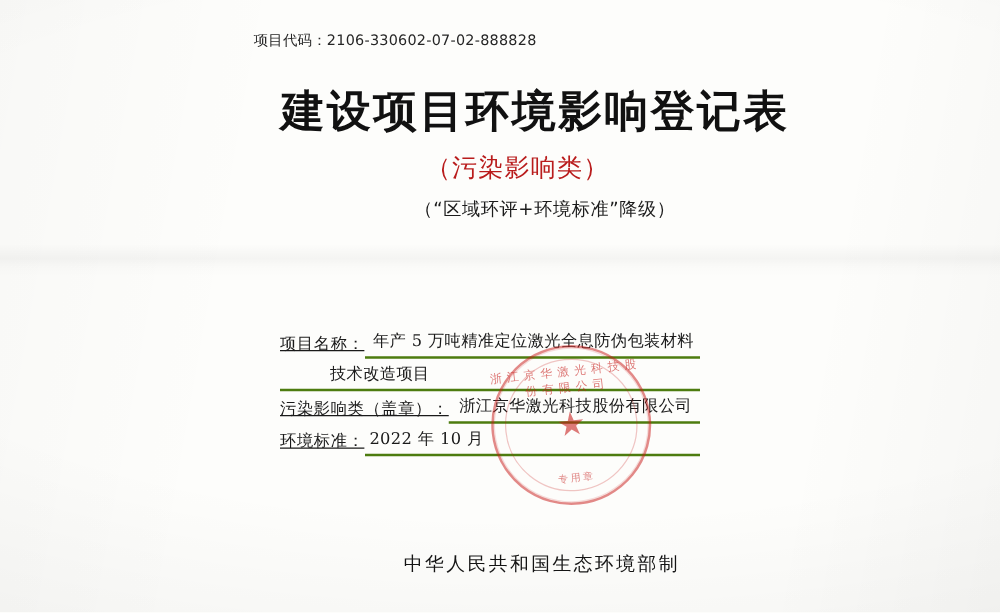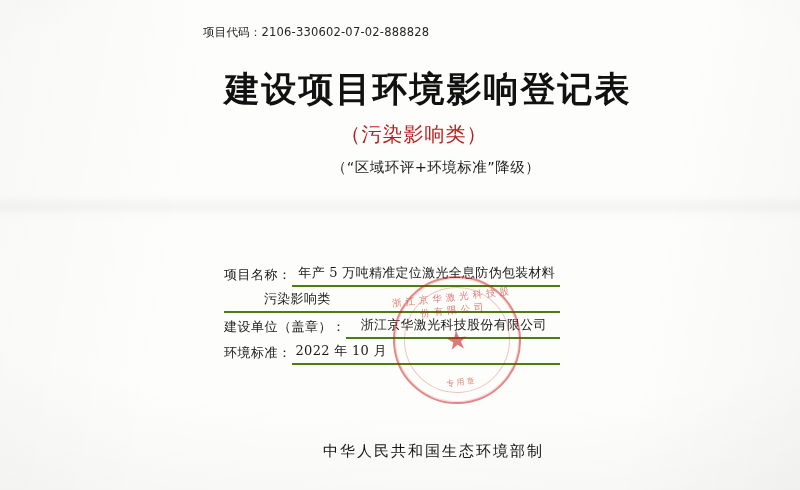--- a/index.html
+++ b/index.html
@@ -101,20 +101,21 @@
     position: relative;
     display: flex;
     align-items: flex-end;
     height: 26px;
     white-space: nowrap;
   }
   .form-label {
     font-size: 13px;
     letter-spacing: 0.5px;
     padding-bottom: 3px;
+    text-decoration: underline;
   }
   .form-value {
     flex: 1 1 auto;
     border-bottom: 2px solid #4d7c0f;
     padding: 0 2px 3px 4px;
     font-size: 13px;
     letter-spacing: 0.3px;
     text-align: center;
   }
   .form-value.handwrite {
@@ -205,25 +206,25 @@
   <div id="subtitle-2">（“区域环评+环境标准”降级）</div>
 
   <div id="form-block">
 
     <div class="form-row">
       <span class="form-label">项目名称：</span>
       <span class="form-value handwrite">年产 5 万吨精准定位激光全息防伪包装材料</span>
     </div>
 
     <div class="form-row cont-row">
-      <span class="form-value handwrite">污染影响类</span>
+      <span class="form-value handwrite">技术改造项目</span>
     </div>
 
     <div class="form-row">
-      <span class="form-label">建设单位（盖章）：</span>
+      <span class="form-label">污染影响类（盖章）：</span>
       <span class="form-value handwrite">浙江京华激光科技股份有限公司</span>
     </div>
 
     <div class="form-row date-row">
       <span class="form-label">环境标准：</span>
       <span class="form-value handwrite">2022 年 10 月</span>
     </div>
 
   </div>
 

